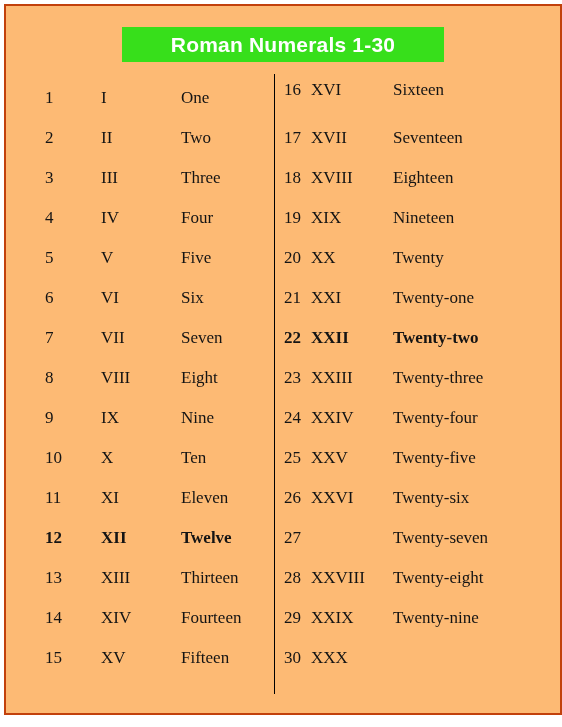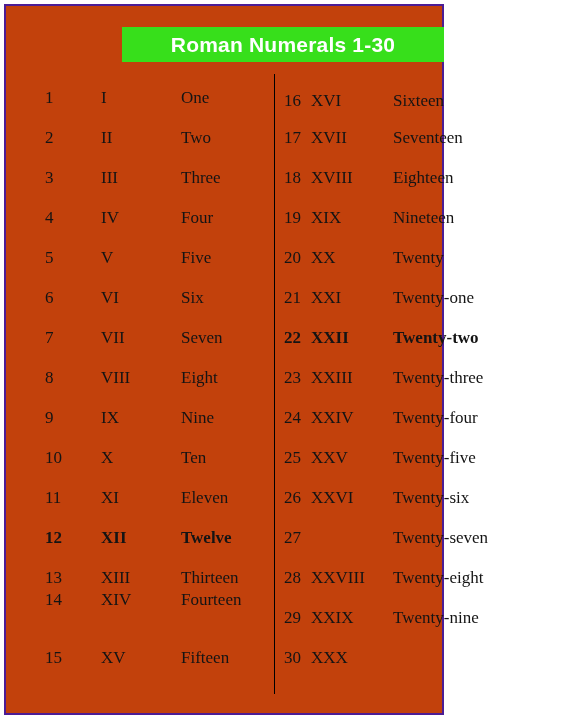--- a/index.html
+++ b/index.html
@@ -12,25 +12,25 @@
     width: 562px;
     height: 727px;
     font-family: "Liberation Serif", "DejaVu Serif", serif;
     overflow: hidden;
   }
 
   .page {
     position: absolute;
     left: 4px;
     top: 4px;
-    width: 440px;
+    width: 558px;
     height: 711px;
     box-sizing: border-box;
-    border: 2px solid #4c1d95;
-    background: #c2410c;
+    border: 2px solid #c2410c;
+    background: #fdba74;
   }
 
   .banner-wrap {
     position: absolute;
     left: 0;
     top: 0;
     width: 100%;
     height: 58px;
   }
 
@@ -181,34 +181,34 @@
         <div class="row" style="top: 454px; font-weight: bold;">
           <span class="cell c-num">12</span>
           <span class="cell c-rom">XII</span>
           <span class="cell c-word">Twelve</span>
         </div>
         <div class="row" style="top: 494px;">
           <span class="cell c-num">13</span>
           <span class="cell c-rom">XIII</span>
           <span class="cell c-word">Thirteen</span>
         </div>
-        <div class="row" style="top: 516px;">
+        <div class="row" style="top: 534px;">
           <span class="cell c-num">14</span>
           <span class="cell c-rom">XIV</span>
           <span class="cell c-word">Fourteen</span>
         </div>
         <div class="row" style="top: 574px; padding-left: 8px;">
           <span class="cell c-num">15</span>
           <span class="cell c-rom">XV</span>
           <span class="cell c-word">Fifteen</span>
         </div>
       </div>
 
     <div class="col col-right">
-        <div class="row" style="top: 17px; text-decoration: underline;">
+        <div class="row" style="top: 6px; text-decoration: underline;">
           <span class="cell c-num">16</span>
           <span class="cell c-rom">XVI</span>
           <span class="cell c-word">Sixteen</span>
         </div>
         <div class="row" style="top: 54px;">
           <span class="cell c-num">17</span>
           <span class="cell c-rom">XVII</span>
           <span class="cell c-word">Seventeen</span>
         </div>
         <div class="row" style="top: 94px;">

